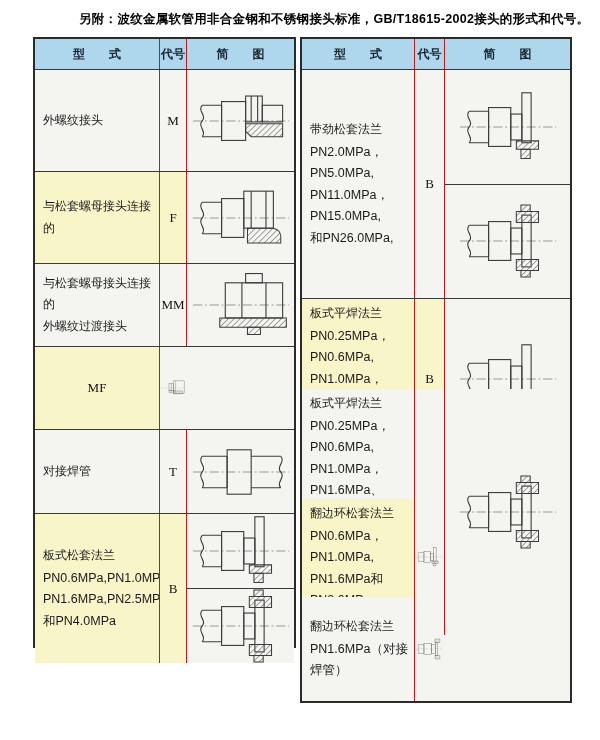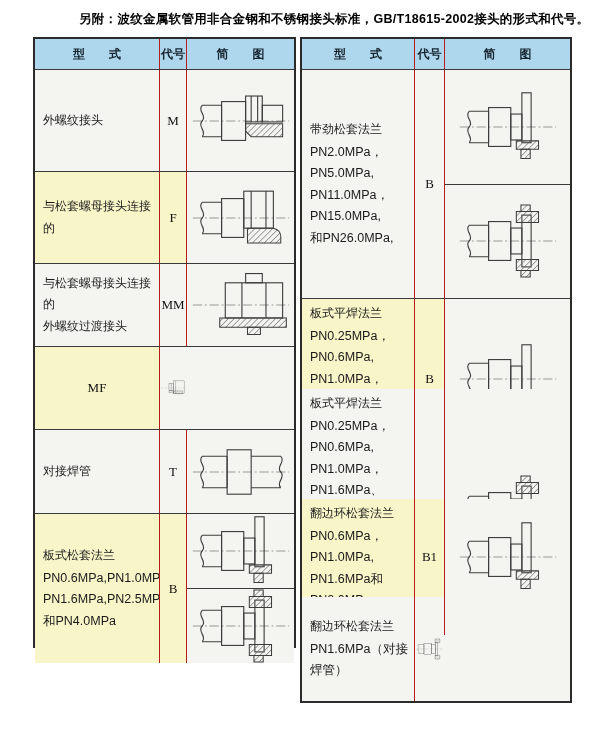--- a/index.html
+++ b/index.html
@@ -408,21 +408,20 @@
     </div>
 
     <div class="row hl" style="height:98px">
       <div class="cell type">
           <div>
         <div class="tname">翻边环松套法兰</div>
         <div class="tdetail">PN0.6MPa，PN1.0MPa,
 PN1.6MPa和PN2.0MPa,</div>
       </div>
         </div>
-      <div class="cell code">B1</div>
       <div class="cell diagcell">
         <div class="dhalf">
             <div class="dwrap">
               <svg viewBox="0 0 110 80" preserveAspectRatio="xMidYMid meet">
                 <defs>
                   <pattern id="hu11" width="4.5" height="4.5" patternUnits="userSpaceOnUse" patternTransform="rotate(45)">
                     <line x1="0" y1="0" x2="0" y2="4.5" stroke="#6a6a6a" stroke-width="1.3"></line>
                   </pattern>
                 </defs>
                 <line x1="3" y1="40" x2="107" y2="40" stroke="#777" stroke-width="0.8" stroke-dasharray="10 3 2 3"></line>

